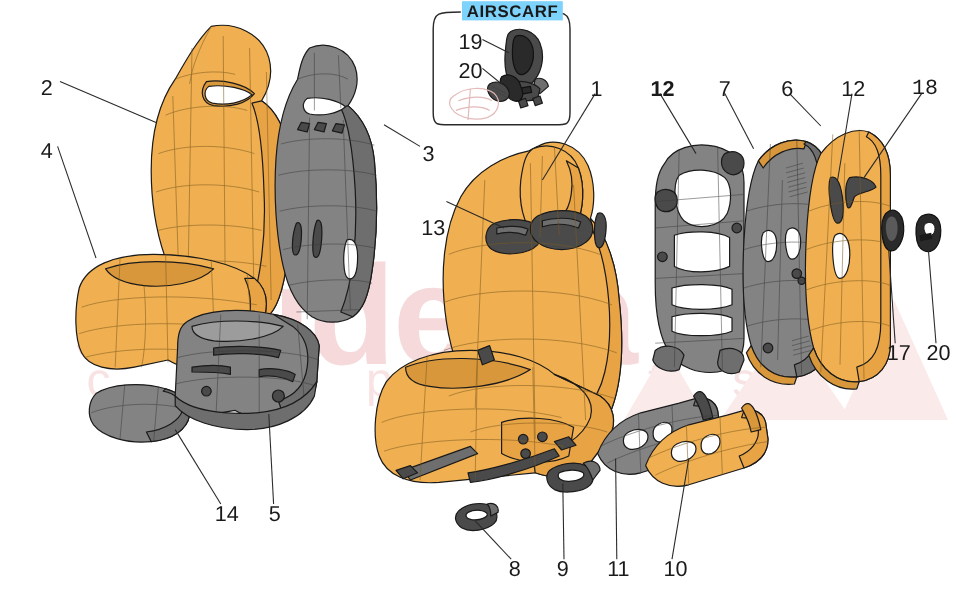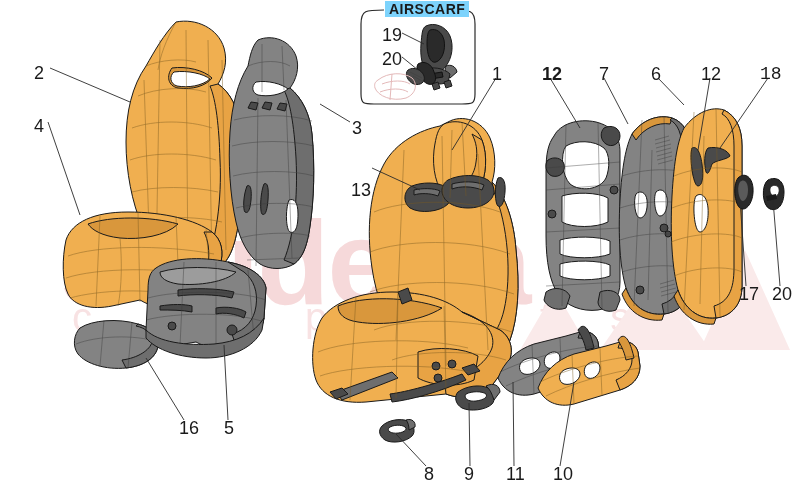--- a/index.html
+++ b/index.html
@@ -466,20 +466,20 @@
   <div class="lbl" style="left:352px;top:118px;">3</div>
   <div class="lbl" style="left:351px;top:162px;margin-top:18px;">13</div>
   <div class="lbl" style="left:492px;top:64px;">1</div>
   <div class="lbl" style="left:542px;top:64px;font-weight:bold;">12</div>
   <div class="lbl" style="left:599px;top:64px;">7</div>
   <div class="lbl" style="left:651px;top:64px;">6</div>
   <div class="lbl" style="left:701px;top:64px;">12</div>
   <div class="lbl" style="left:760px;top:64px;font-family:Liberation Mono, monospace;">18</div>
   <div class="lbl" style="left:739px;top:284px;">17</div>
   <div class="lbl" style="left:772px;top:284px;">20</div>
-  <div class="lbl" style="left:179px;top:418px;">16</div>
+  <div class="lbl" style="left:179px;top:418px;">14</div>
   <div class="lbl" style="left:224px;top:418px;">5</div>
   <div class="lbl" style="left:424px;top:464px;">8</div>
   <div class="lbl" style="left:464px;top:464px;">9</div>
   <div class="lbl" style="left:506px;top:464px;">11</div>
   <div class="lbl" style="left:553px;top:464px;">10</div>
 
 </div>
 
 </body></html>

